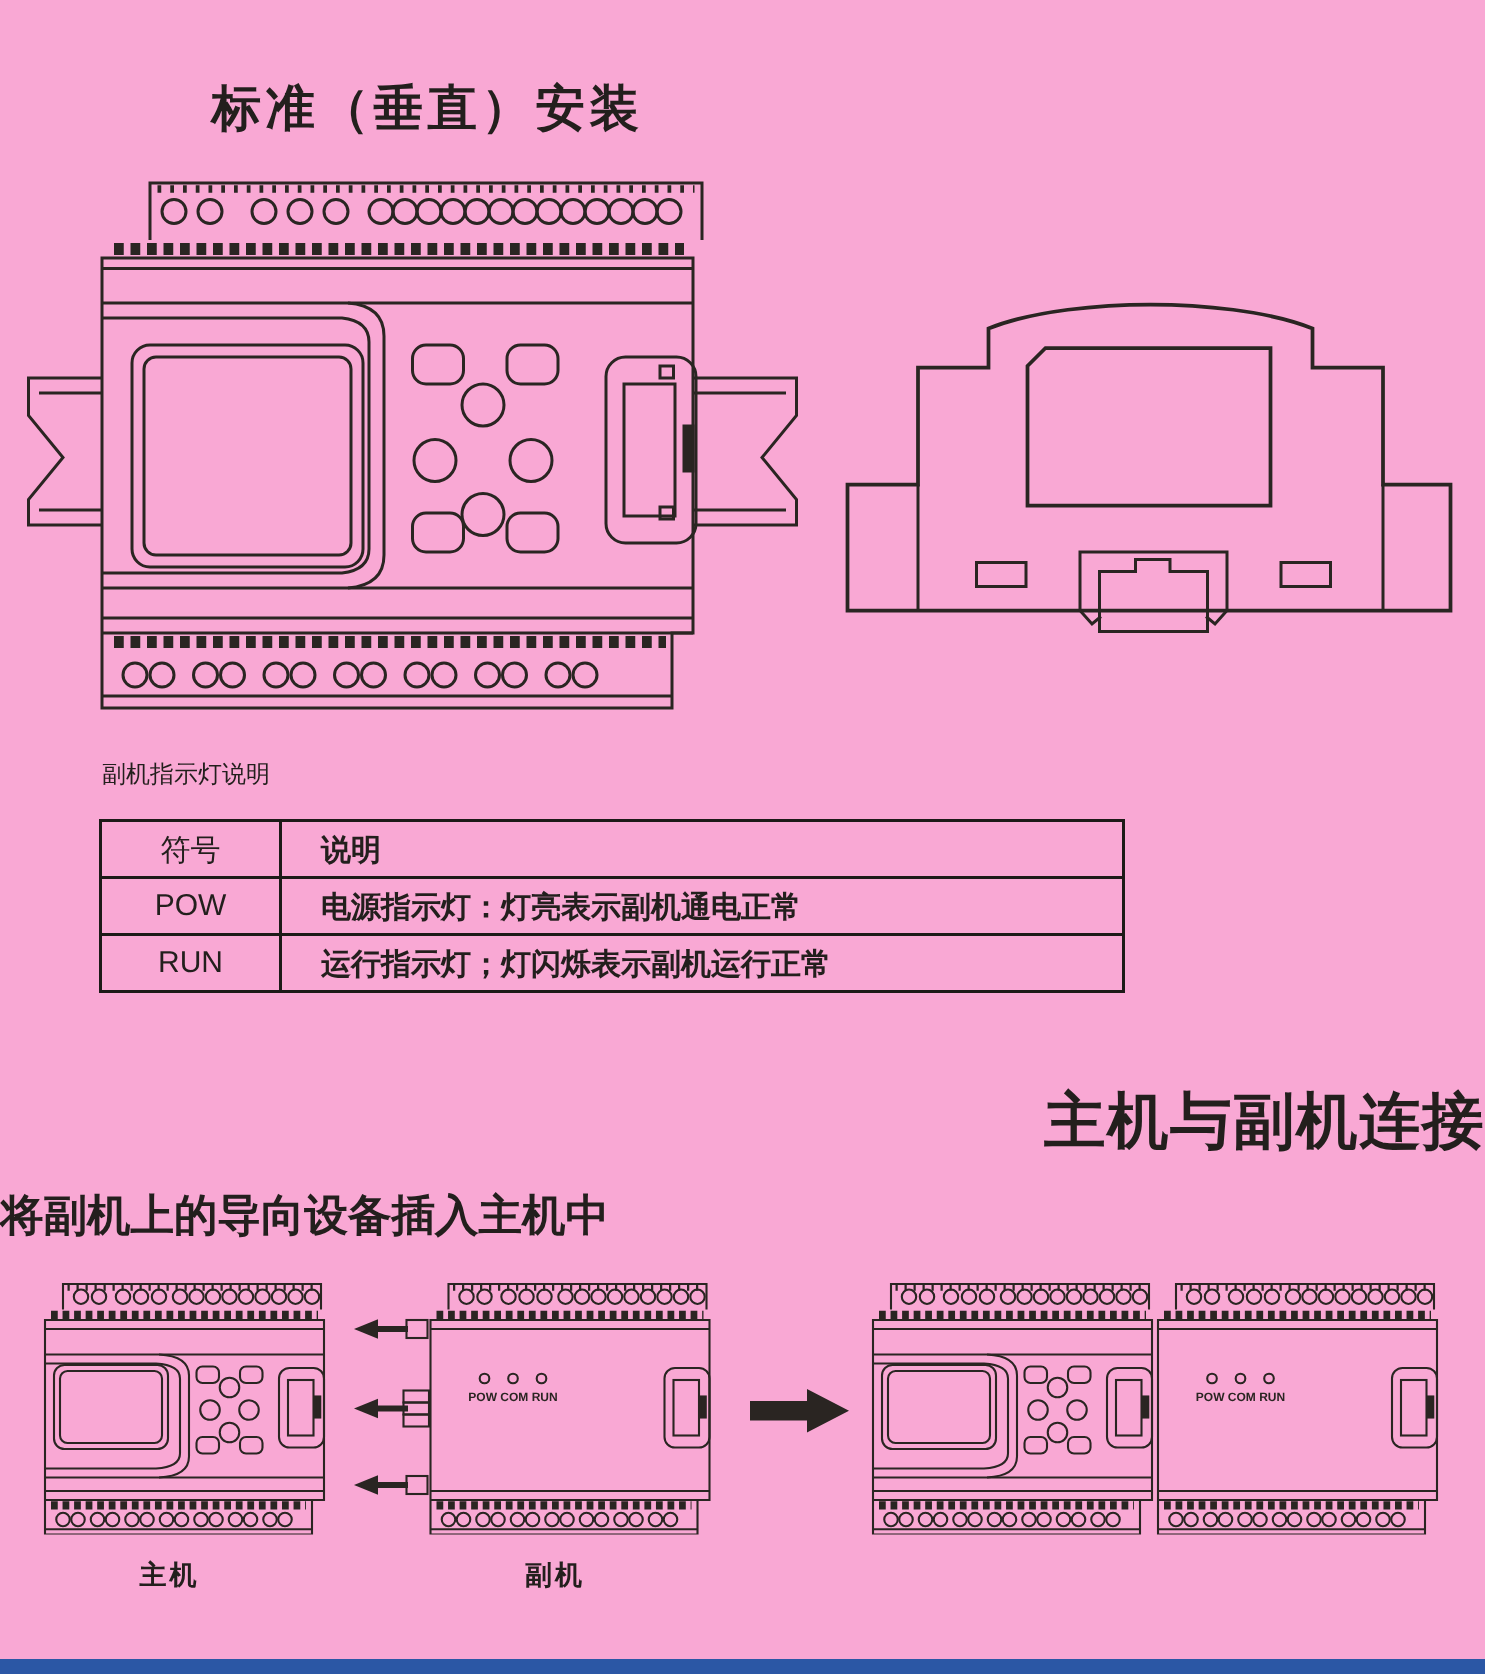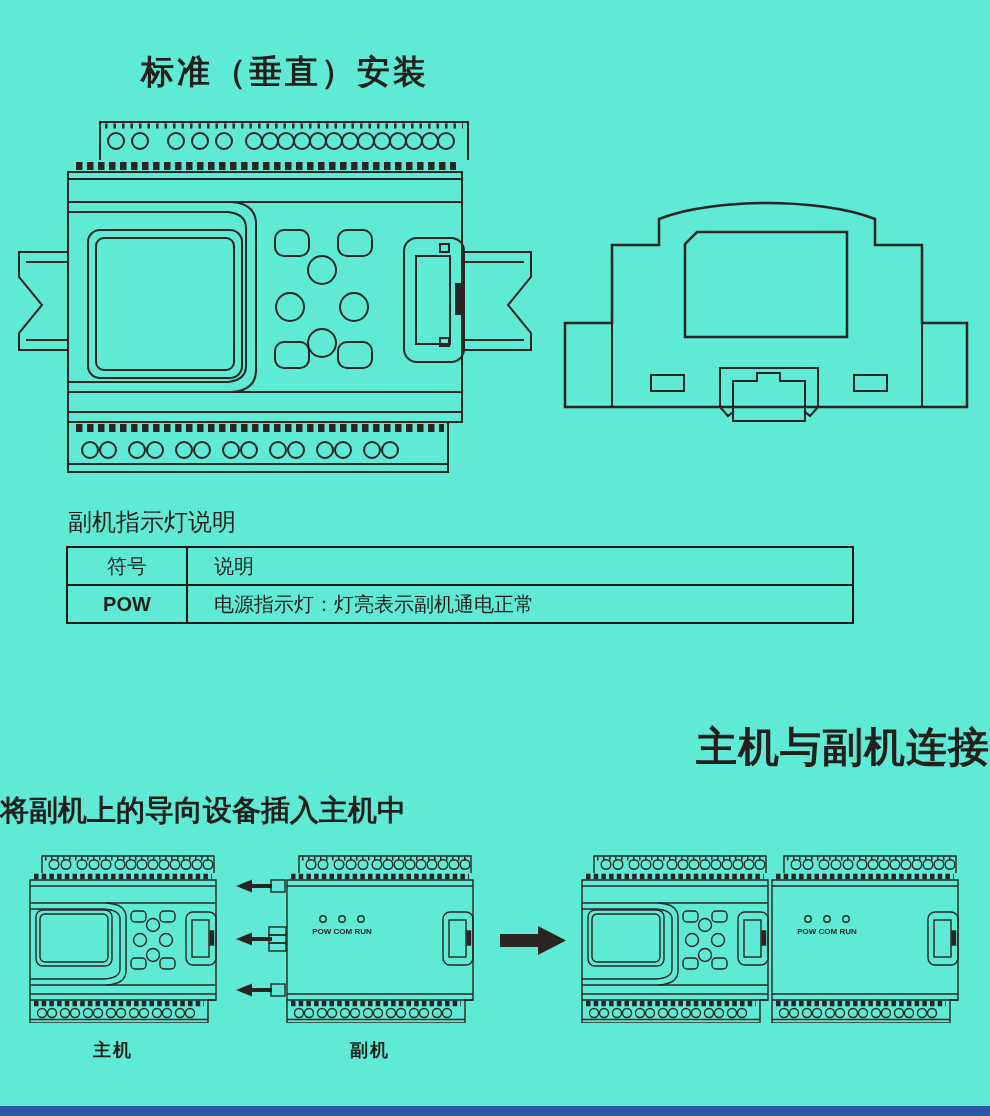--- a/index.html
+++ b/index.html
@@ -1,28 +1,28 @@
 <!DOCTYPE html>
 <html><head>
 <meta charset="utf-8">
 <style>
   html,body{margin:0;padding:0;background:#e8e8e8}
-  .page{position:relative;width:990px;height:1116px;background:#5eead4;
+  .page{position:relative;width:990px;height:1116px;background:#f9a8d4;
         font-family:"Liberation Sans","DejaVu Sans",sans-serif;color:#231f1d;overflow:hidden}
   .abs{position:absolute}
   .title-serif{font-family:"Liberation Serif","DejaVu Serif",serif;font-weight:bold;text-align:center;white-space:nowrap}
   .v-title{left:60px;top:50px;width:450px;font-size:33px;letter-spacing:3px}
   .h-title{left:640px;top:40px;width:320px;font-size:32px;letter-spacing:4px}
-  .caption{left:68px;top:506px;font-size:24px}
-  .ind-table{left:66px;top:546px;border-collapse:collapse;table-layout:fixed;width:788px;
+  .caption{left:68px;top:506px;font-size:16px}
+  .ind-table{left:66px;top:546px;border-collapse:collapse;table-layout:fixed;width:684px;
              font-size:20px}
   .ind-table th,.ind-table td{border:2px solid #1d1a18;height:36px;padding:0;vertical-align:middle}
-  .ind-table .c-sym{width:118px;text-align:center;font-weight:bold;font-family:"Liberation Sans",sans-serif}
+  .ind-table .c-sym{width:118px;text-align:center;font-weight:normal;font-family:"Liberation Sans",sans-serif}
   .ind-table th.c-sym{font-weight:normal}
-  .ind-table .c-desc{text-align:left;padding-left:26px;font-weight:normal}
+  .ind-table .c-desc{text-align:left;padding-left:26px;font-weight:bold}
   .conn-title{left:0;top:720px;width:990px;text-align:right;font-size:41px;font-weight:bold;letter-spacing:1px}
   .conn-sub{left:0;top:791px;width:990px;text-align:left;font-size:29px;font-weight:bold}
   .mod-label{top:1038px;width:104px;text-align:center;font-size:18px;letter-spacing:2px}
   .accent-bar{left:0;bottom:0;width:990px;height:10px;background:#2b57a5}
   svg{display:block}
 </style>
 </head>
 <body>
 
 <div class="page">
@@ -142,20 +142,24 @@
   <div class="abs caption">副机指示灯说明</div>
   <table class="abs ind-table">
     <tbody>
         <tr>
       <th class="c-sym">符号</th>
       <th class="c-desc">说明</th>
     </tr>
     <tr>
       <td class="c-sym">POW</td>
       <td class="c-desc">电源指示灯：灯亮表示副机通电正常</td>
+    </tr>
+    <tr>
+      <td class="c-sym">RUN</td>
+      <td class="c-desc">运行指示灯；灯闪烁表示副机运行正常</td>
     </tr>
   </tbody>
     </table>
 
   <div class="abs conn-title">主机与副机连接</div>
   <div class="abs conn-sub">将副机上的导向设备插入主机中</div>
 
   <svg class="abs" style="left:0;top:843px" width="990" height="195" viewBox="0 0 990 195" stroke="#2a2522" fill="none" stroke-width="1.4">
     <defs>
       <symbol id="mod-master" viewBox="0 0 190 168" width="190" height="168">

